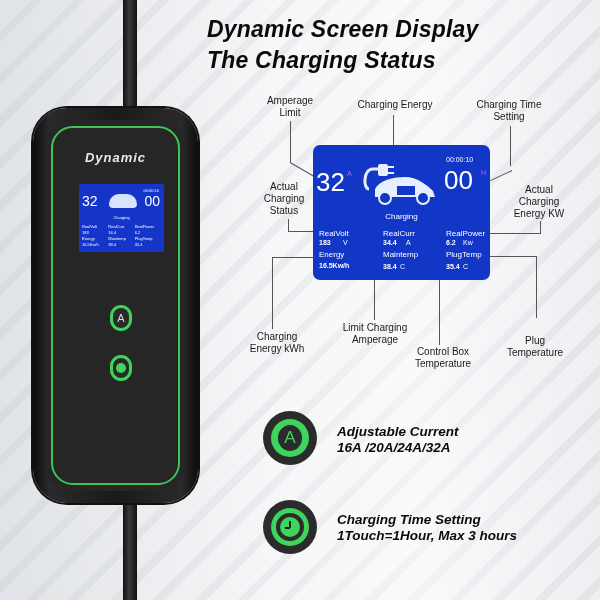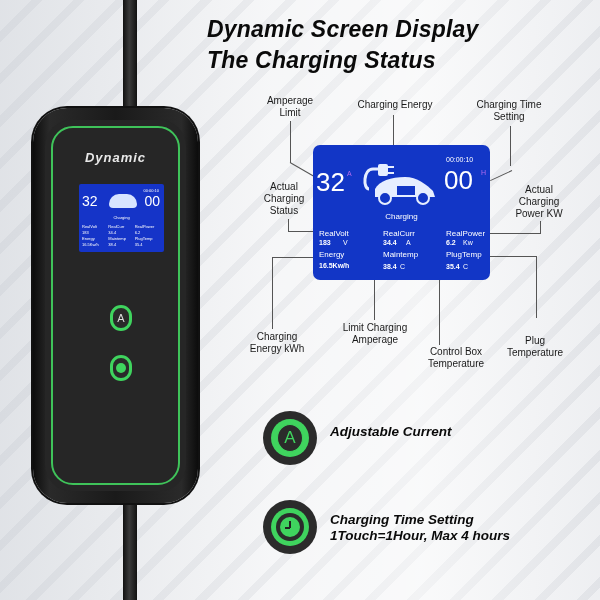--- a/index.html
+++ b/index.html
@@ -17,21 +17,21 @@
     background:linear-gradient(90deg,#0c0c0c,#2a2a2a 10%,#1a1a1a 50%,#2a2a2a 90%,#0c0c0c);box-shadow:0 0 0 2px #111;}
   .device-inner{position:absolute;left:12px;top:12px;right:12px;bottom:12px;border-radius:26px;background:#262626;}
   .glow{position:absolute;left:6px;top:6px;right:6px;bottom:6px;border-radius:22px;border:2px solid #3fc35a;}
   .brand{position:absolute;left:0;right:0;top:30px;text-align:center;color:#e8e8e8;font-weight:bold;font-style:italic;font-size:13px;letter-spacing:1px;}
   .mini{position:absolute;left:34px;top:64px;width:85px;height:68px;background:#1534c8;border-radius:2px;color:#fff;font-size:4px;}
   .mini .big{position:absolute;font-size:14px;line-height:14px;}
   .dev-btn{position:absolute;width:22px;height:26px;border-radius:11px;background:#2a2a2a;border:3px solid #3fd45e;box-sizing:border-box;display:flex;align-items:center;justify-content:center;}
   
   .screen{position:absolute;left:313px;top:145px;width:177px;height:135px;background:#1236c6;border-radius:7px;color:#fff;}
   .s-text{position:absolute;font-size:9px;line-height:10px;color:#fff;}
-  .feat{position:absolute;font-size:13.5px;font-weight:bold;font-style:italic;color:#0a0a0a;line-height:16px;}
+  .feat{position:absolute;font-size:13.5px;font-weight:bold;font-style:italic;color:#0a0a0a;line-height:16px;margin-left:7px;}
   .ficon{position:absolute;width:54px;height:54px;border-radius:50%;background:#2b2b2b;}
 </style>
 </head>
 <body>
 
 <div class="bgfade"></div>
 
 <div class="cable" style="top:0;height:112px;"></div>
 <div class="cable" style="top:500px;height:100px;"></div>
 
@@ -71,24 +71,24 @@
 
 <div class="abs title">
   <div>Dynamic Screen Display</div>
   <div>The Charging Status</div>
 </div>
 
 <div class="lbl" style="left:258px;top:95px;width:64px;">Amperage Limit</div>
 <div class="lbl" style="left:350px;top:99px;width:90px;">Charging Energy</div>
 <div class="lbl" style="left:468px;top:99px;width:82px;">Charging Time Setting</div>
 <div class="lbl" style="left:260px;top:181px;width:48px;">Actual Charging Status</div>
-<div class="lbl" style="left:508px;top:184px;width:62px;">Actual Charging Power KW</div>
+<div class="lbl" style="left:508px;top:184px;width:62px;">Actual Charging Energy KW</div>
 <div class="lbl" style="left:243px;top:331px;width:68px;">Charging Energy kWh</div>
 <div class="lbl" style="left:334px;top:322px;width:82px;">Limit Charging Amperage</div>
-<div class="lbl" style="left:418px;top:346px;width:76px;">Control Box Temperature</div>
+<div class="lbl" style="left:405px;top:346px;width:76px;">Control Box Temperature</div>
 <div class="lbl" style="left:503px;top:319px;width:64px;margin-top:16px;">Plug Temperature</div>
 
 <div class="line" style="left:290px;top:121px;width:1px;height:42px;"></div>
 <div class="line" style="left:290px;top:162px;width:27px;height:1px;transform:rotate(30deg);transform-origin:left;"></div>
 <div class="line" style="left:393px;top:115px;width:1px;height:108px;"></div>
 <div class="line" style="left:510px;top:126px;width:1px;height:40px;"></div>
 <div class="line" style="left:488px;top:170px;width:24px;height:1px;transform:rotate(-25deg);transform-origin:right;"></div>
 <div class="line" style="left:288px;top:219px;width:1px;height:12px;"></div>
 <div class="line" style="left:288px;top:231px;width:26px;height:1px;"></div>
 <div class="line" style="left:540px;top:221px;width:1px;height:12px;"></div>
@@ -146,26 +146,27 @@
 </div>
 
 <div class="ficon" style="left:263px;top:411px;">
   <div style="position:absolute;left:8px;top:8px;width:38px;height:38px;border-radius:50%;background:#3fd45e;"></div>
   <div style="position:absolute;left:14px;top:13px;width:26px;height:28px;border-radius:50%;background:#2b2b2b;border:1.5px solid #3fd45e;box-sizing:border-box;display:flex;align-items:center;justify-content:center;">
     <span style="color:#3fd45e;font-size:17px;">A</span>
   </div>
 </div>
 <div class="feat" style="left:330px;top:424px;">
   <div>Adjustable Current</div>
+  <div>16A /20A/24A/32A</div>
 </div>
 
 <div class="ficon" style="left:263px;top:500px;">
   <div style="position:absolute;left:8px;top:8px;width:38px;height:38px;border-radius:50%;background:#3fd45e;"></div>
   <div style="position:absolute;left:13px;top:13px;width:28px;height:28px;border-radius:50%;background:#2b2b2b;"></div>
   <div style="position:absolute;left:17px;top:17px;width:20px;height:20px;border-radius:50%;background:#3fd45e;">
     <div style="position:absolute;left:9px;top:4px;width:1.5px;height:7px;background:#222;"></div>
     <div style="position:absolute;left:5px;top:10px;width:5px;height:1.5px;background:#222;"></div>
   </div>
 </div>
 <div class="feat" style="left:330px;top:512px;">
   <div>Charging Time Setting</div>
-  <div>1Touch=1Hour, Max 4 hours</div>
+  <div>1Touch=1Hour, Max 3 hours</div>
 </div>
 
 </body></html>

